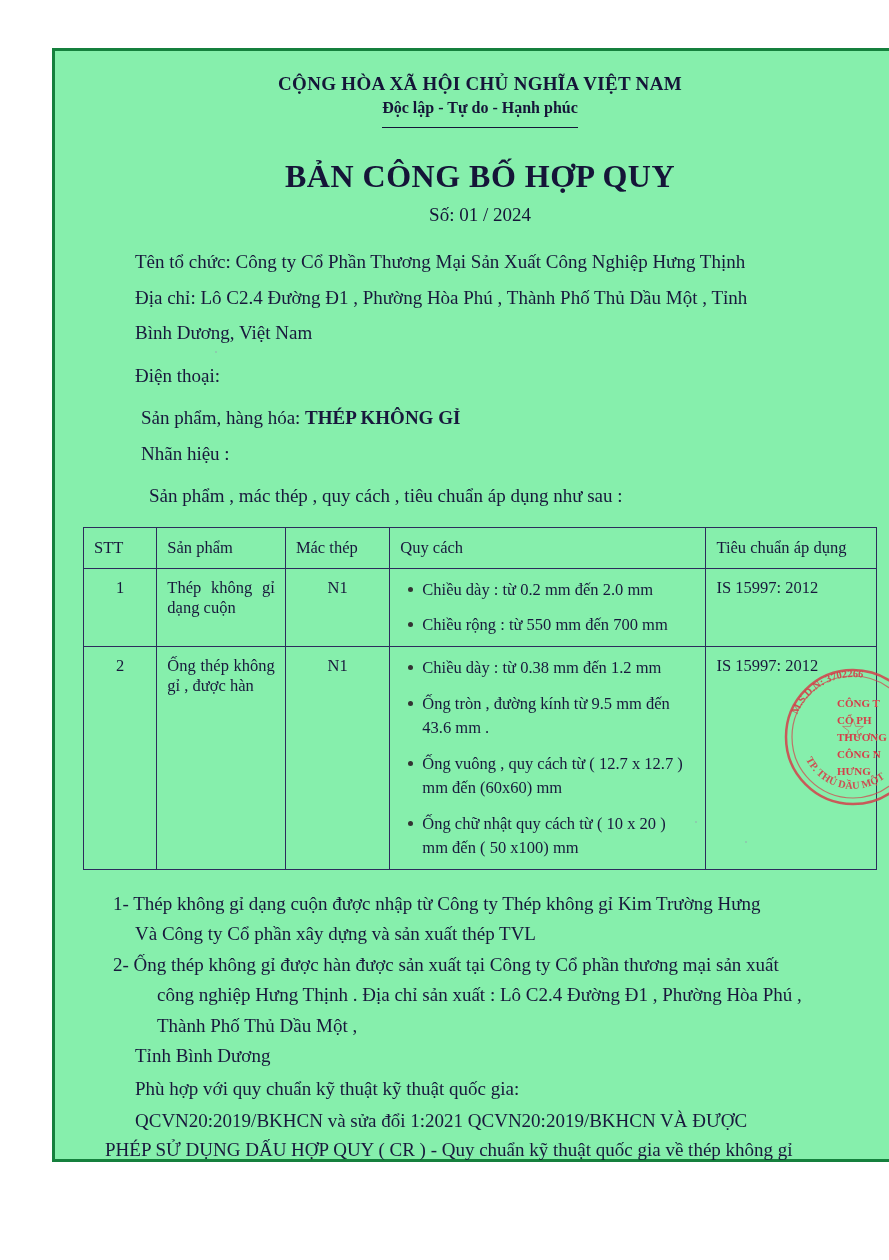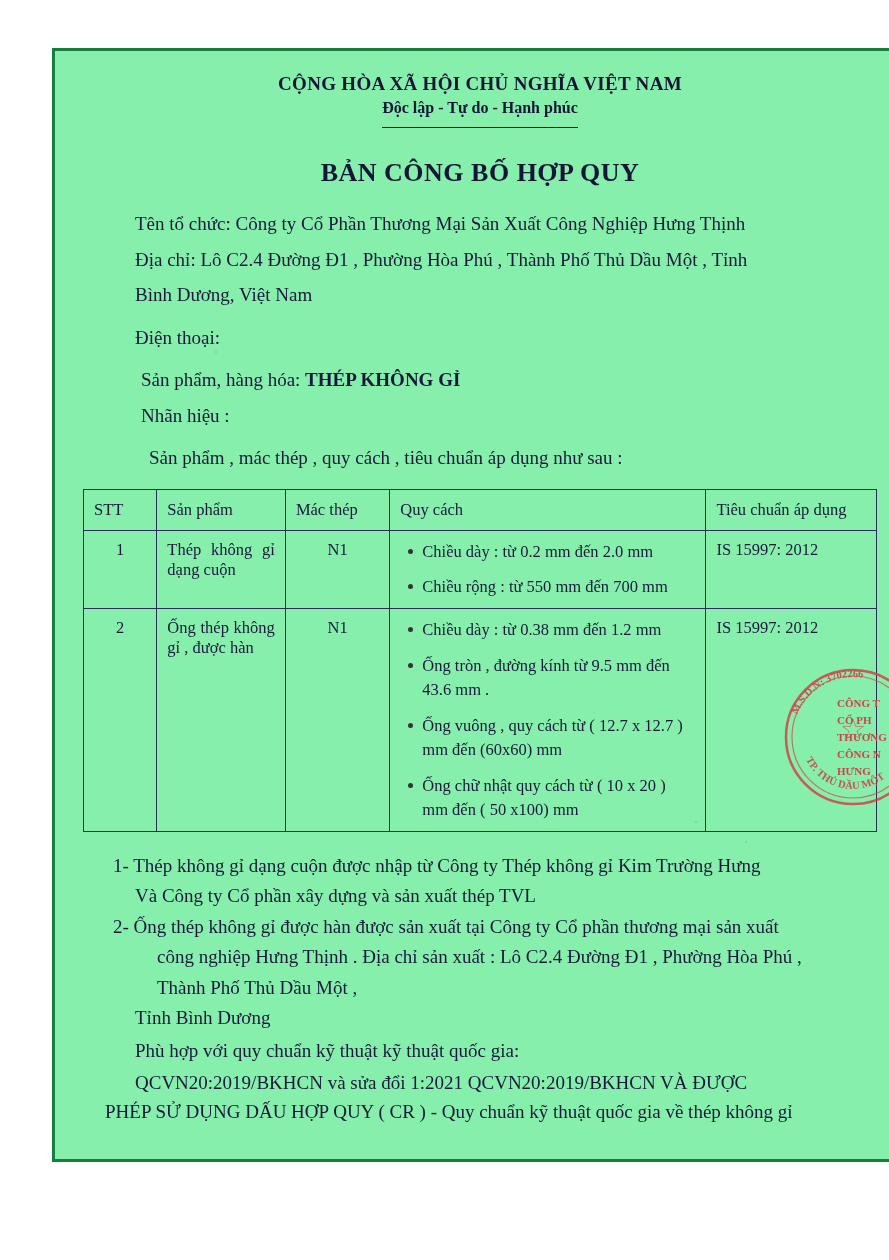--- a/index.html
+++ b/index.html
@@ -42,21 +42,21 @@
     font-weight: bold;
     font-size: 16px;
     margin-top: 4px;
     display: inline-block;
     border-bottom: 1.5px solid #151538;
     padding-bottom: 10px;
     color: #151538;
   }
   .doc-title {
     font-weight: bold;
-    font-size: 26px;
+    font-size: 32px;
     letter-spacing: 0.5px;
     margin-top: 30px;
     color: #151538;
   }
   .doc-number {
     font-size: 19px;
     margin-top: 9px;
     color: #151538;
   }
   .body-block {
@@ -174,20 +174,21 @@
 </head>
 <body>
 
 <div class="page">
   <div class="inner">
 
     <div class="center">
       <div class="natl-title">CỘNG HÒA XÃ HỘI CHỦ NGHĨA VIỆT NAM</div>
       <div><span class="natl-sub">Độc lập - Tự do - Hạnh phúc</span></div>
       <div class="doc-title">BẢN CÔNG BỐ HỢP QUY</div>
+      <div class="doc-number">Số: 01 / 2024</div>
     </div>
 
     <div class="body-block">
       <p class="indent1">Tên tổ chức: Công ty Cổ Phần Thương Mại Sản Xuất Công Nghiệp Hưng Thịnh</p>
       <p class="indent1">Địa chỉ: Lô C2.4 Đường Đ1 , Phường Hòa Phú , Thành Phố Thủ Dầu Một , Tỉnh</p>
       <p class="indent1">Bình Dương, Việt Nam</p>
       <p class="phone-line">Điện thoại:</p>
       <p class="prod-line">
         <span>Sản phẩm, hàng hóa:</span>
         <b>THÉP KHÔNG GỈ</b>

